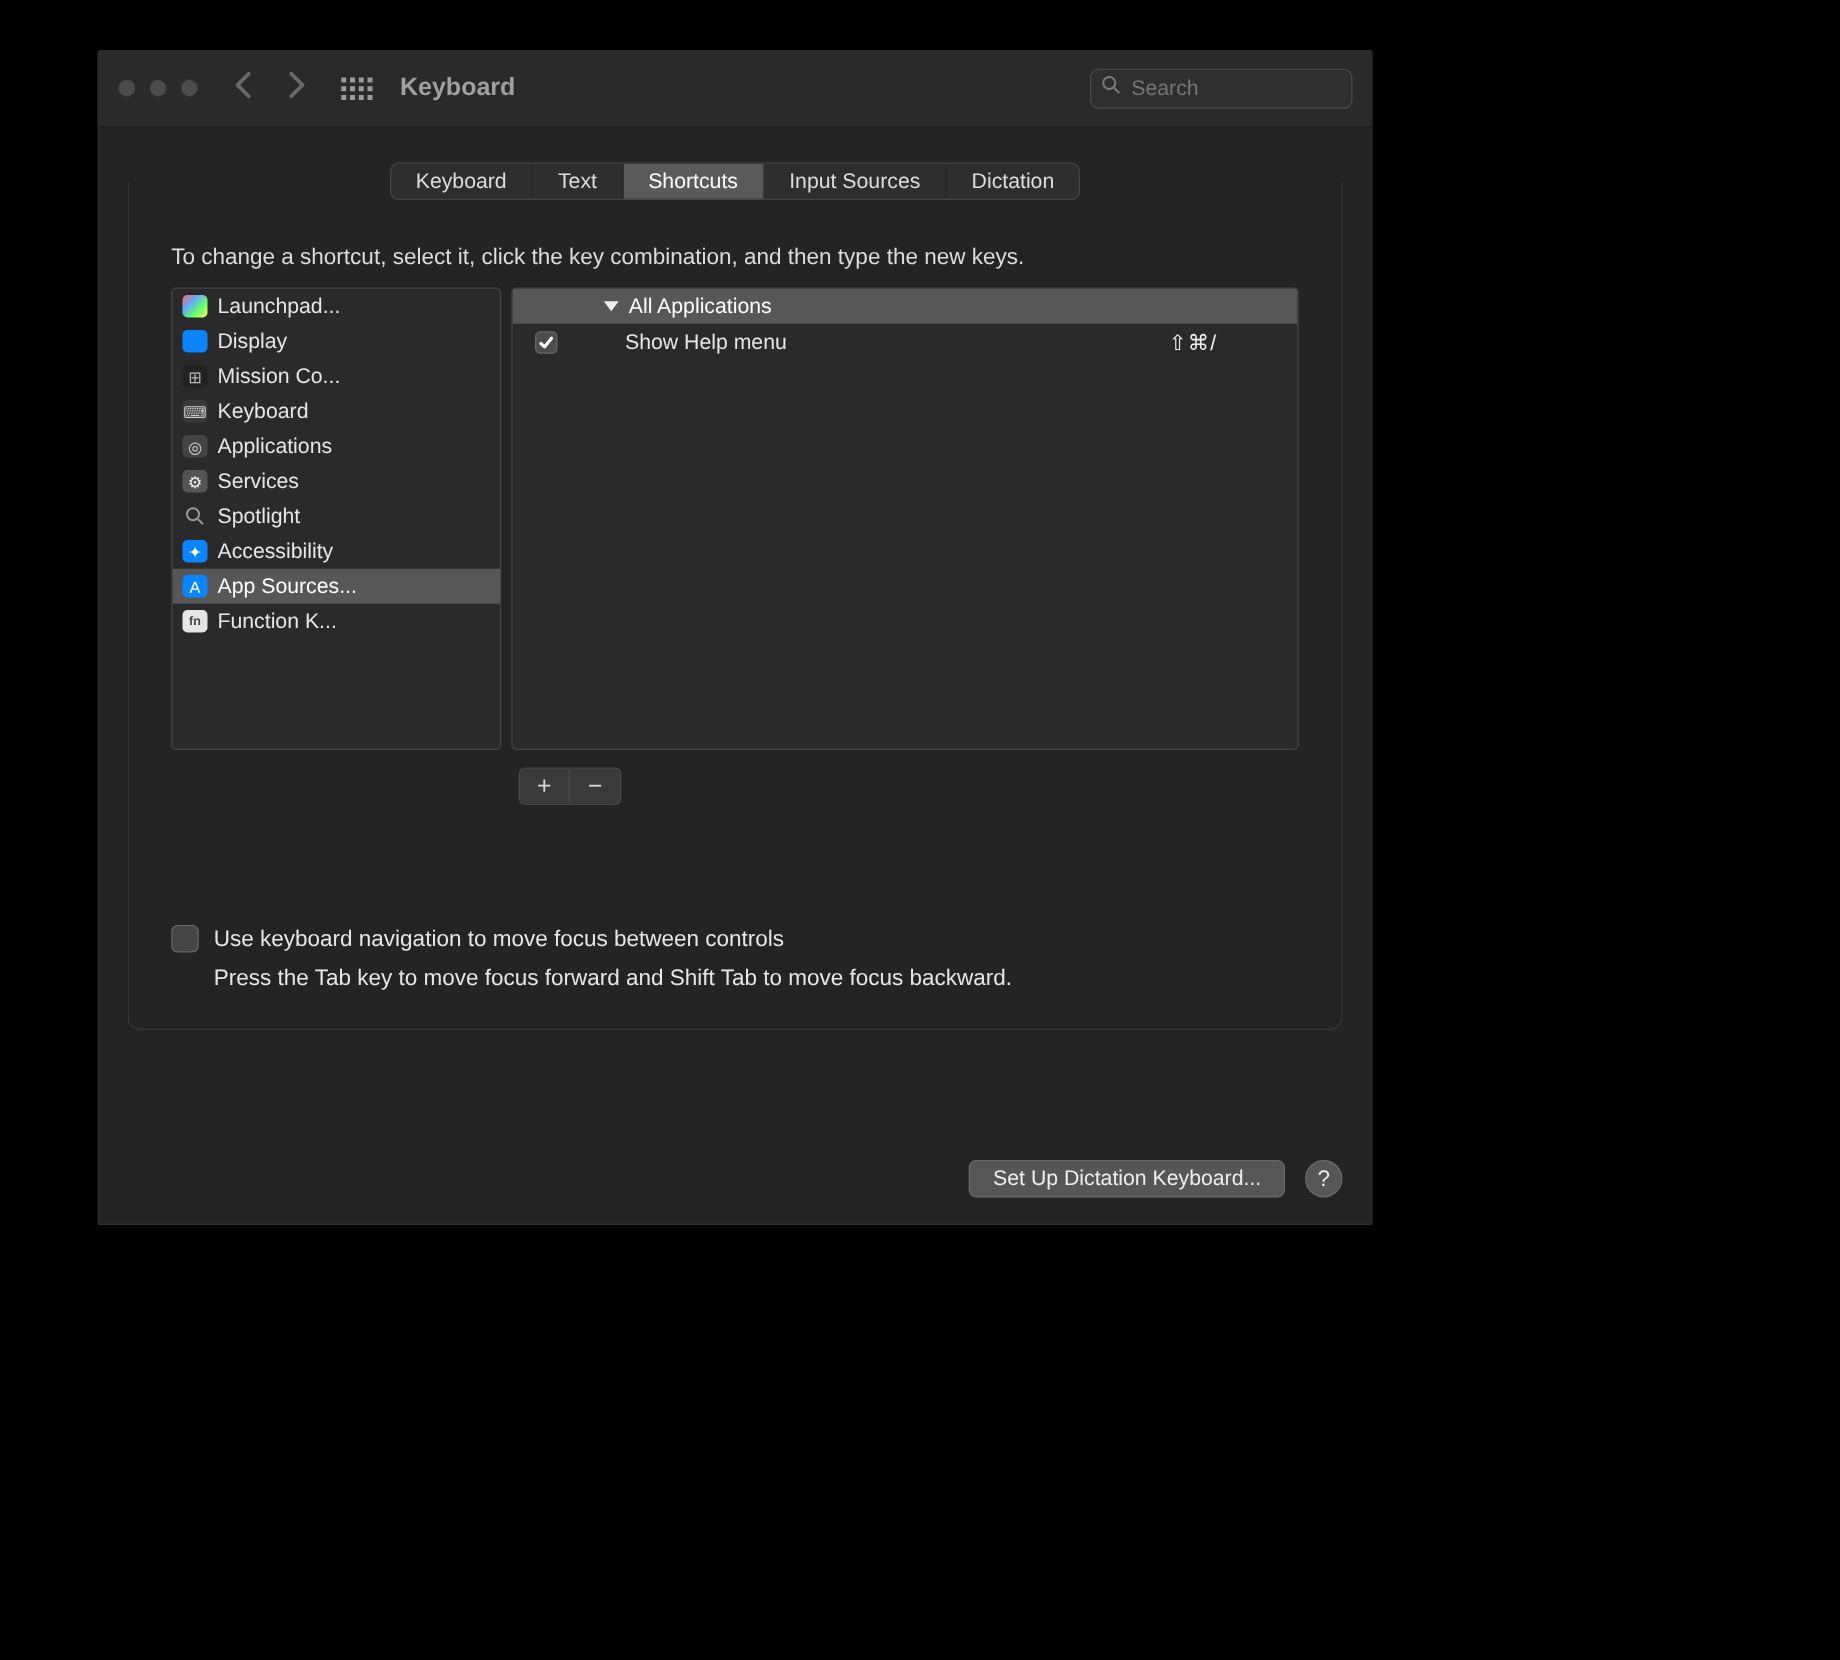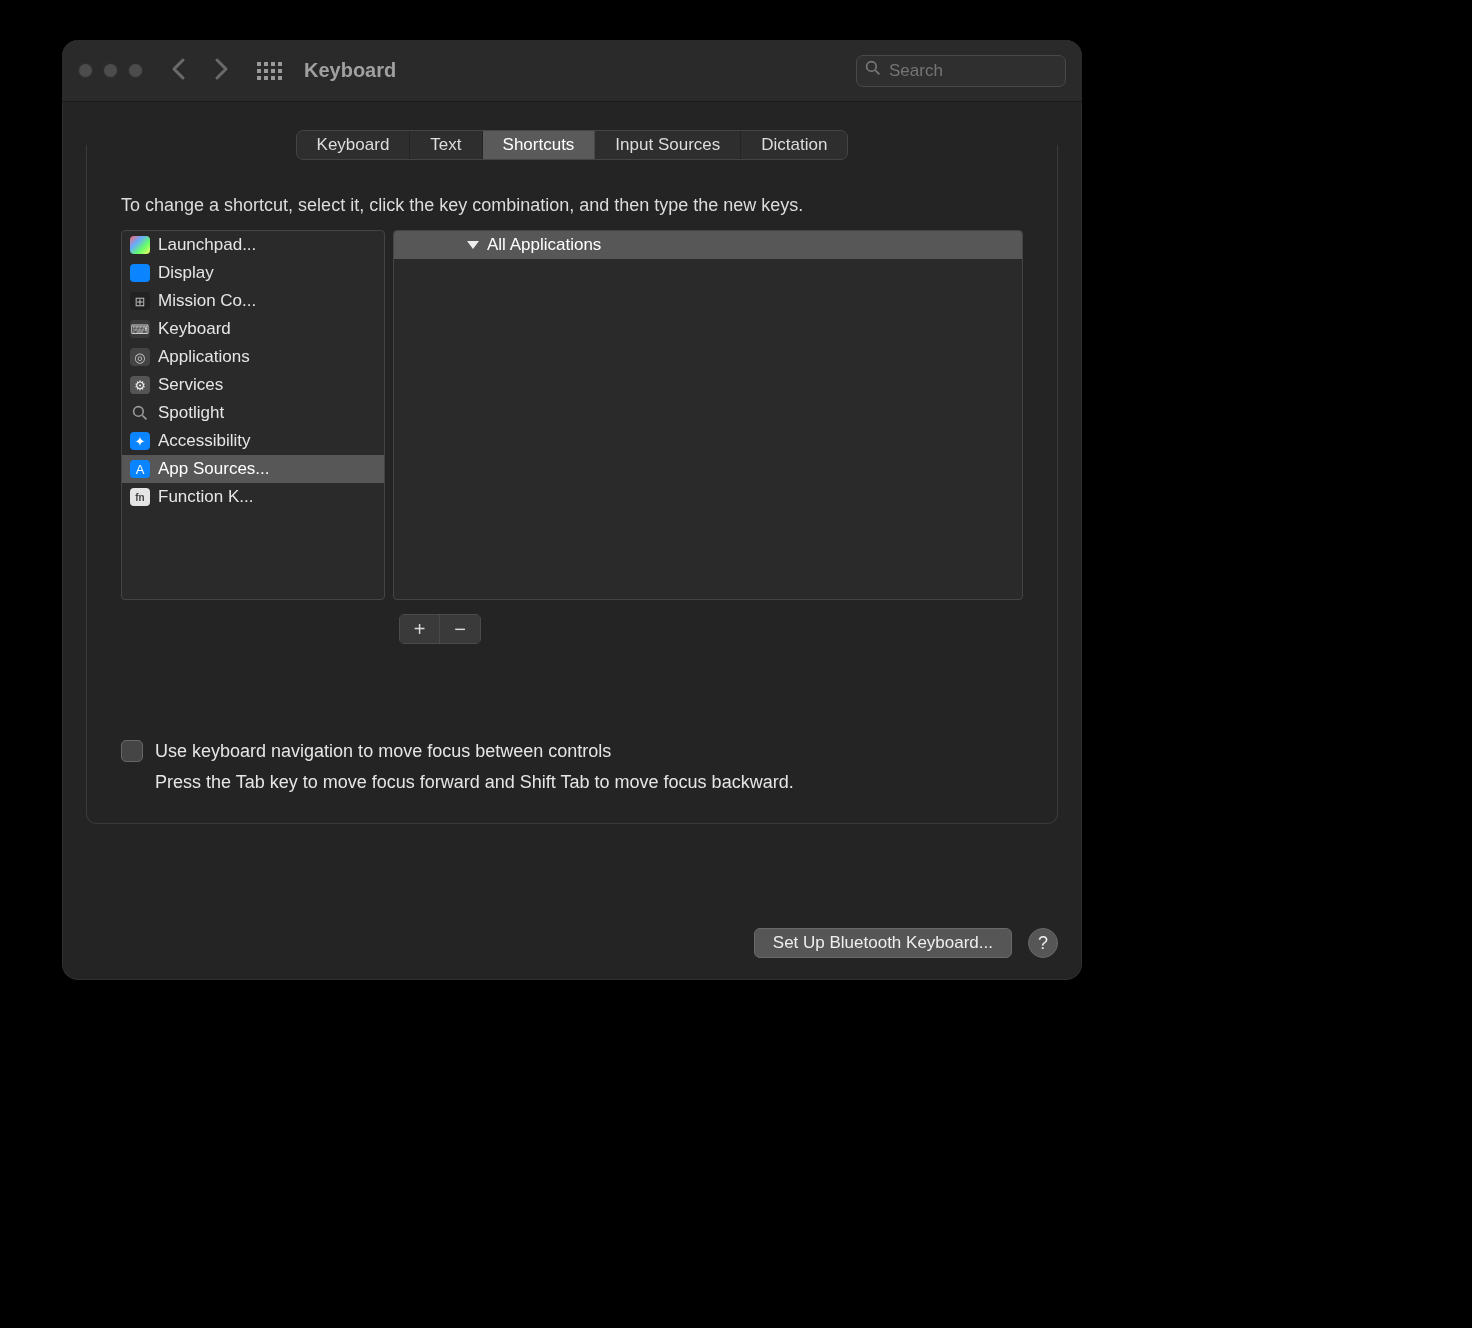--- a/index.html
+++ b/index.html
@@ -1,22 +1,22 @@
 <!DOCTYPE html>
 <html><head>
 <meta charset="utf-8">
 <style>
   * { box-sizing: border-box; margin: 0; padding: 0; }
   html, body { width: 1472px; height: 1328px; background: #000; font-family: -apple-system, "Helvetica Neue", Helvetica, Arial, sans-serif; }
   .window {
     position: absolute;
-    left: 62px; top: 40px;
+    left: 78px; top: 40px;
     width: 1020px; height: 940px;
     background: #242424;
-    border-radius: 16px;
+    border-radius: 2px;
     box-shadow: 0 20px 60px rgba(0,0,0,.6), inset 0 0 0 1px rgba(255,255,255,0.06);
     overflow: hidden;
     color: #e8e8e8;
   }
   
   .toolbar {
     height: 62px;
     display: flex;
     align-items: center;
     padding: 0 16px;
@@ -337,35 +337,46 @@
             <span class="cat-icon ic-function">fn</span>
             <span class="cat-label">Function K...</span>
           </div>
         </div>
 
       <div class="listbox right-list">
         <div class="group-row">
           <span class="disclosure"></span>
           <span>All Applications</span>
         </div>
+        <div id="items">
+            <div class="item-row">
+              <span class="chk">
+                <svg viewBox="0 0 14 14">
+                  <polyline points="2,8 5.5,11 12,3"></polyline>
+                </svg>
+              </span>
+              <span class="item-label">Show Help menu</span>
+              <span class="kbd">⇧⌘/</span>
+            </div>
+          </div>
       </div>
     </div>
 
     <div class="addremove">
       <button>+</button>
       <button>−</button>
     </div>
 
     <div class="opts">
       <div class="opt-row">
         <span class="chk"></span>
         <span>Use keyboard navigation to move focus between controls</span>
       </div>
       <div class="opt-sub">Press the Tab key to move focus forward and Shift Tab to move focus backward.</div>
     </div>
   </div>
 
   <div class="footer">
-    <button class="btn">Set Up Bluetooth Keyboard...</button>
+    <button class="btn">Set Up Dictation Keyboard...</button>
     <div class="help">?</div>
   </div>
 
 </div>
 
 </body></html>

